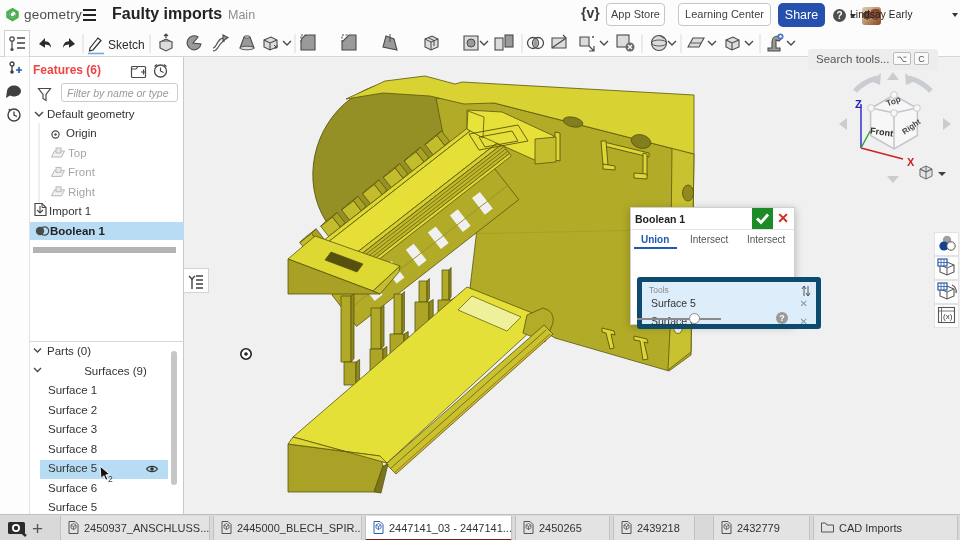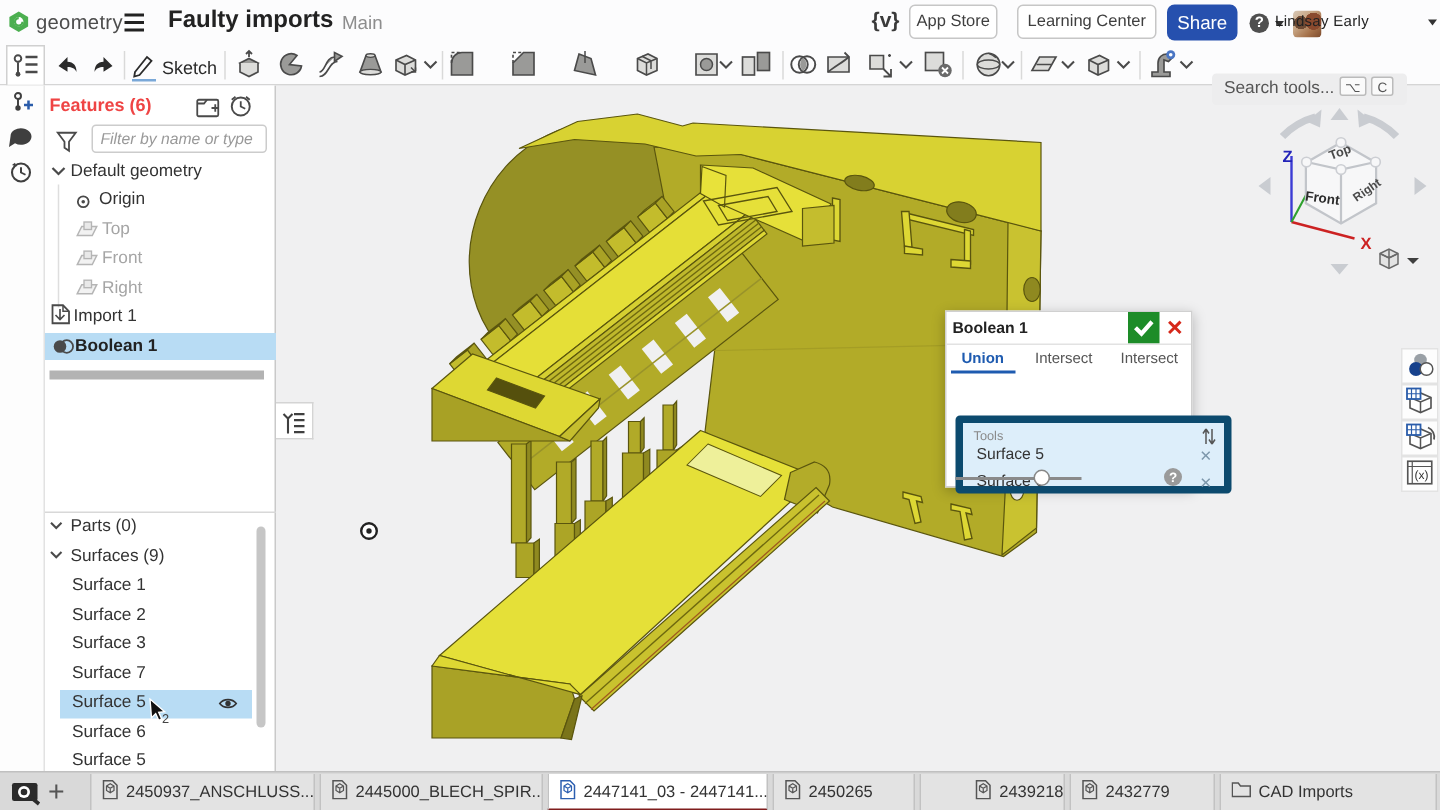--- a/index.html
+++ b/index.html
@@ -353,25 +353,25 @@
     <div class="trow" style="top:48px;  padding-left:17px;">Default geometry</div>
     <div class="trow" style="top:67.4px; padding-left:36px;">Origin</div>
     <div class="trow gray" style="top:86.8px; padding-left:38px;">Top</div>
     <div class="trow gray" style="top:106.2px;padding-left:38px;">Front</div>
     <div class="trow gray" style="top:125.6px;padding-left:38px;">Right</div>
     <div class="trow" style="top:145px; padding-left:19px;">Import 1</div>
     <div id="boolrow" style="padding-left:20px;">Boolean 1</div>
     <div id="resizebar"></div>
     <div id="dock">
       <div class="drow" style="top:0px; padding-left:17px;">Parts (0)</div>
-      <div class="drow" style="top:19.5px; padding-left:17px;">Surfaces (9)</div>
+      <div class="drow" style="top:19.5px; padding-left:17px;text-align:center;">Surfaces (9)</div>
       <div class="drow" style="top:39px; padding-left:18px;">Surface 1</div>
       <div class="drow" style="top:58.5px; padding-left:18px;">Surface 2</div>
       <div class="drow" style="top:78px; padding-left:18px;">Surface 3</div>
-      <div class="drow" style="top:97.5px; padding-left:18px;">Surface 7</div>
+      <div class="drow" style="top:97.5px; padding-left:18px;">Surface 8</div>
       <div id="s5row"></div>
       <div class="drow" style="top:117px; padding-left:18px;">Surface 5</div>
       <div class="drow" style="top:136.5px;padding-left:18px;">Surface 6</div>
       <div class="drow" style="top:156px; padding-left:18px;">Surface 5</div>
       <div id="lscroll"></div>
     </div>
     <svg id="lpicons" width="154" height="457" viewBox="0 0 154 457" style="position:absolute;left:0;top:0;pointer-events:none">
         <g transform="translate(101,7)">
           <rect x="0.5" y="2.5" width="14" height="11" rx="1" fill="none" stroke="#4a4a4a" stroke-width="1.2"></rect>
           <path d="M0.5,5 L5,5 L7,2.5 M10,8 h5 M12.5,5.5 v5" fill="none" stroke="#4a4a4a" stroke-width="1.2"></path>
@@ -516,21 +516,21 @@
           <path d="M3,4 l2.5,-1.5 l2.5,1.5 v3 l-2.5,1.5 L3,7 Z M3,4 l2.5,1.5 L8,4 M5.5,5.5 V9" fill="none" stroke="#555" stroke-width="0.8"></path>
         </svg>2445000_BLECH_SPIR...</div>
     <div class="btab active" style="left:365px; width:147px;"><svg width="11" height="13" viewBox="0 0 11 13" style="margin:0 5px 0 7px;vertical-align:-2px">
           <path d="M1,0.5 h6 l3,3 v9 h-9 Z" fill="none" stroke="#555" stroke-width="1"></path>
           <path d="M3,4 l2.5,-1.5 l2.5,1.5 v3 l-2.5,1.5 L3,7 Z M3,4 l2.5,1.5 L8,4 M5.5,5.5 V9" fill="none" stroke="#555" stroke-width="0.8"></path>
         </svg>2447141_03 - 2447141...</div>
     <div class="btab" style="left:515px; width:95px;"><svg width="11" height="13" viewBox="0 0 11 13" style="margin:0 5px 0 7px;vertical-align:-2px">
           <path d="M1,0.5 h6 l3,3 v9 h-9 Z" fill="none" stroke="#555" stroke-width="1"></path>
           <path d="M3,4 l2.5,-1.5 l2.5,1.5 v3 l-2.5,1.5 L3,7 Z M3,4 l2.5,1.5 L8,4 M5.5,5.5 V9" fill="none" stroke="#555" stroke-width="0.8"></path>
         </svg>2450265</div>
-    <div class="btab" style="left:613px; width:97px;text-align:right;"><svg width="11" height="13" viewBox="0 0 11 13" style="margin:0 5px 0 7px;vertical-align:-2px">
+    <div class="btab" style="left:613px; width:82px;"><svg width="11" height="13" viewBox="0 0 11 13" style="margin:0 5px 0 7px;vertical-align:-2px">
           <path d="M1,0.5 h6 l3,3 v9 h-9 Z" fill="none" stroke="#555" stroke-width="1"></path>
           <path d="M3,4 l2.5,-1.5 l2.5,1.5 v3 l-2.5,1.5 L3,7 Z M3,4 l2.5,1.5 L8,4 M5.5,5.5 V9" fill="none" stroke="#555" stroke-width="0.8"></path>
         </svg>2439218</div>
     <div class="btab" style="left:713px; width:97px;"><svg width="11" height="13" viewBox="0 0 11 13" style="margin:0 5px 0 7px;vertical-align:-2px">
           <path d="M1,0.5 h6 l3,3 v9 h-9 Z" fill="none" stroke="#555" stroke-width="1"></path>
           <path d="M3,4 l2.5,-1.5 l2.5,1.5 v3 l-2.5,1.5 L3,7 Z M3,4 l2.5,1.5 L8,4 M5.5,5.5 V9" fill="none" stroke="#555" stroke-width="0.8"></path>
         </svg>2432779</div>
     <div class="btab" style="left:813px; width:145px;"><svg width="13" height="11" viewBox="0 0 13 11" style="margin:0 5px 0 7px;vertical-align:-1px">
           <path d="M0.5,1 h4 l1.5,2 h6.5 v7 h-12 Z" fill="none" stroke="#555" stroke-width="1"></path>
         </svg>CAD Imports</div>

